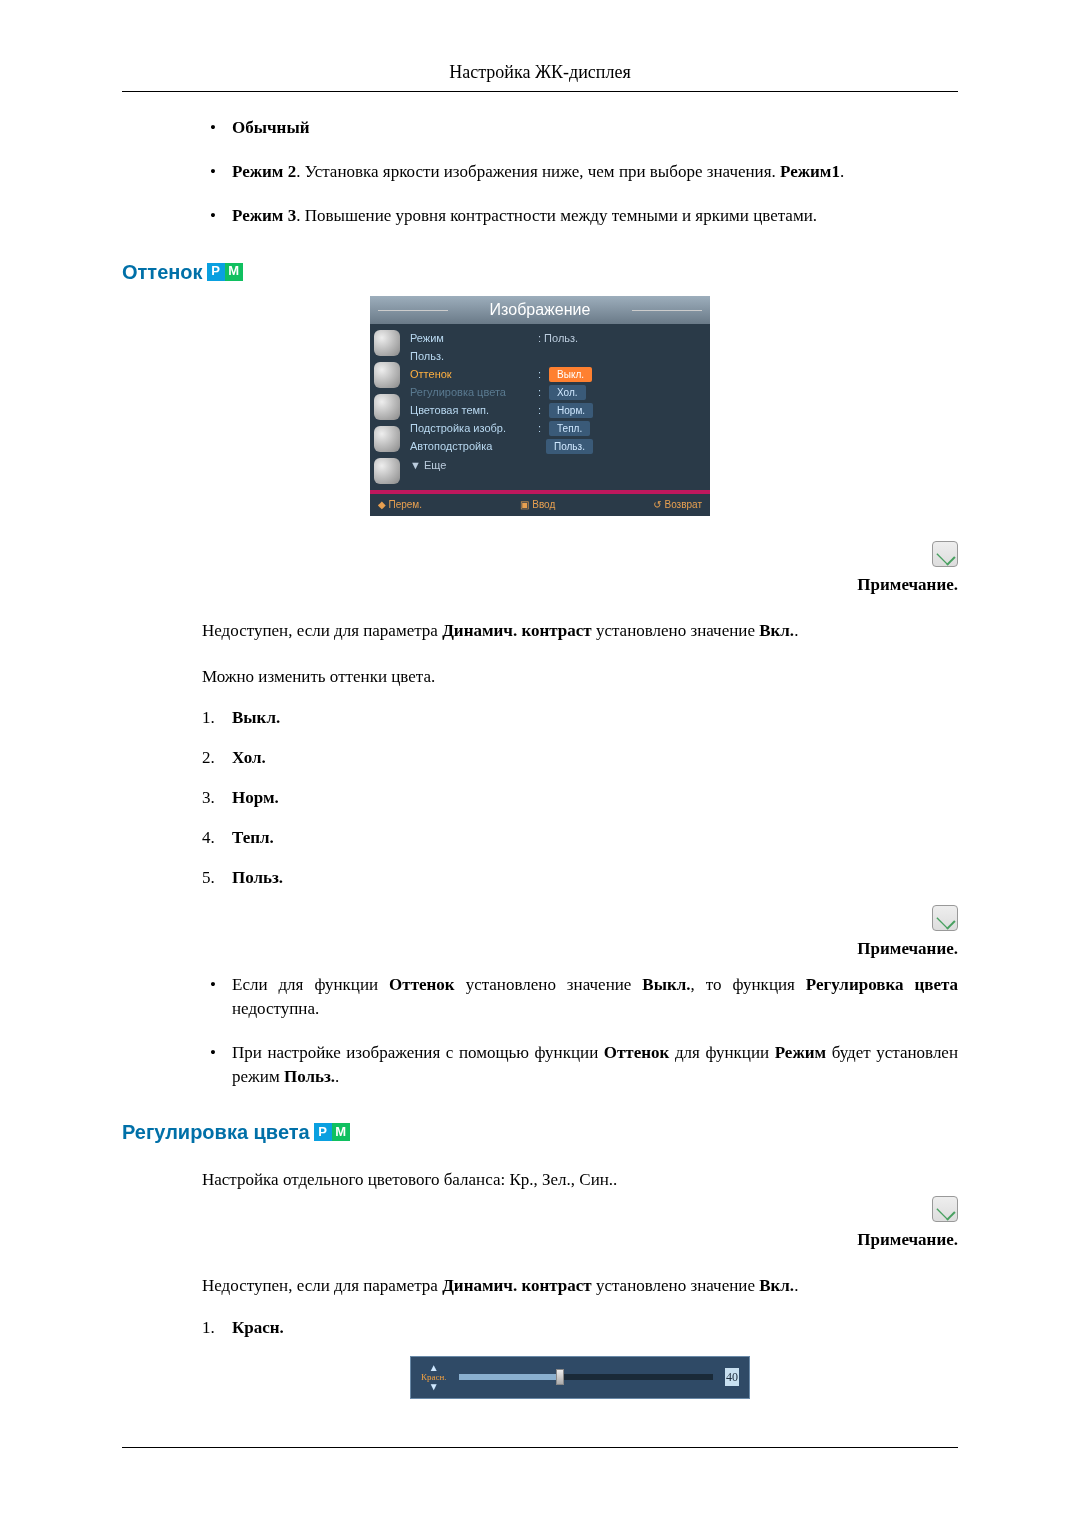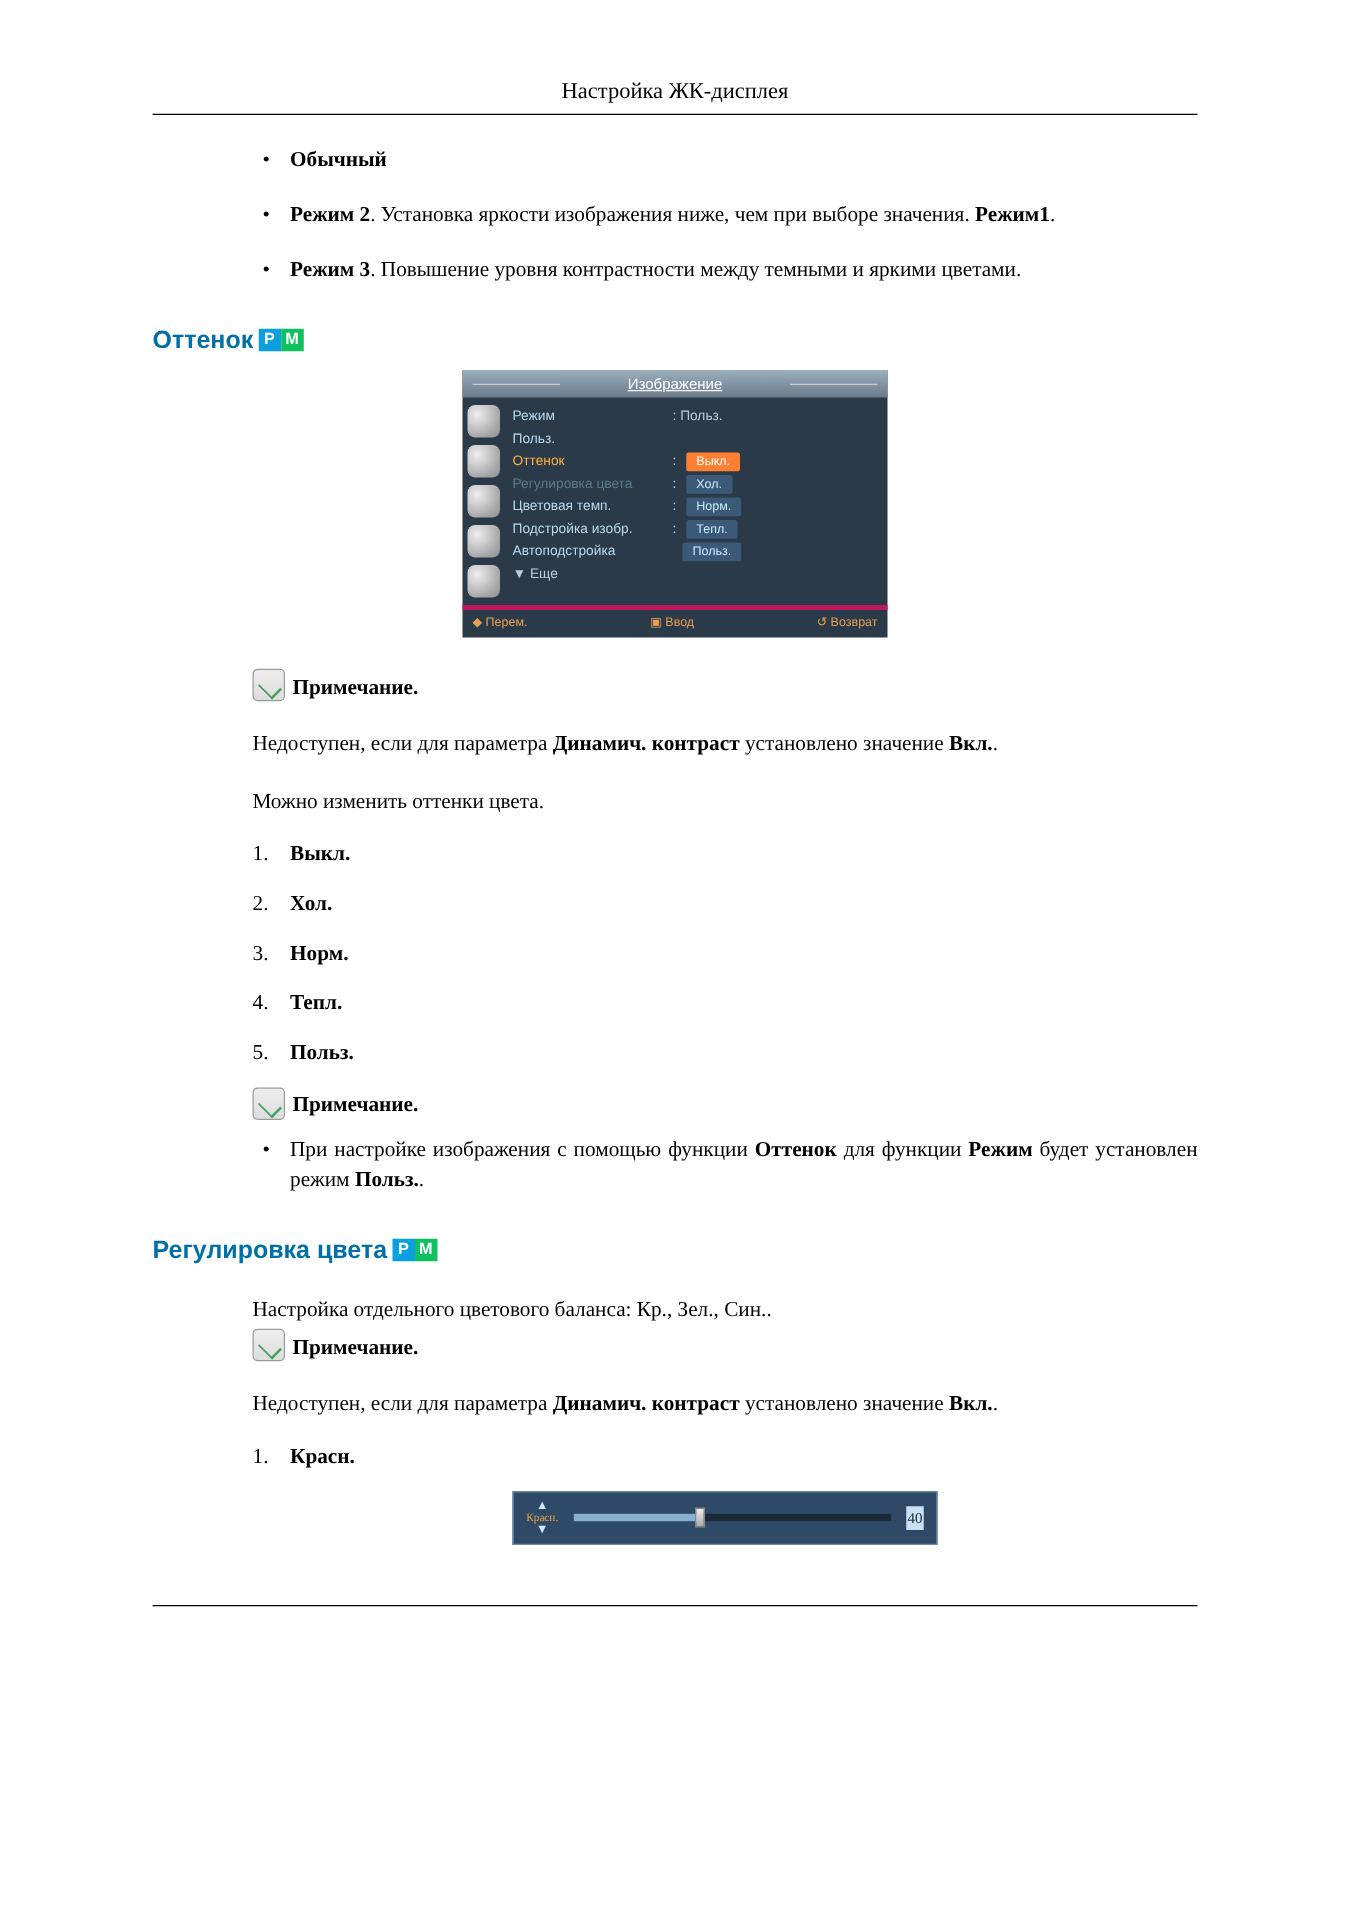--- a/index.html
+++ b/index.html
@@ -71,23 +71,22 @@
     font-family: Arial, sans-serif;
     font-size: 11px;
     color: #b8d8f0;
     position: relative;
   }
   .osd-topbar {
     background: linear-gradient(#9daebc, #6a7a88);
     padding: 3px 0;
     text-align: center;
     color: #fff;
-    font-size: 12px;
-    position: relative;
-    text-decoration: underline;
+    font-size: 16px;
+    position: relative;
   }
   .osd-topbar::before, .osd-topbar::after {
     content:"";
     position:absolute;
     top:50%;
     width:70px;
     border-top:1px solid #ccc;
   }
   .osd-topbar::before { left:8px; }
   .osd-topbar::after  { right:8px; }
@@ -127,20 +126,21 @@
     padding: 4px 8px;
     font-size: 10px;
     border-top: 4px solid #be185d;
     color: #e8a050;
   }
   .note-row {
     display: flex;
     align-items: flex-end;
     gap: 6px;
     margin: 12px 0 12px 0;
+    flex-direction: column;
   }
   .note-icon {
     width: 26px; height: 26px;
     border: 1px solid #999;
     border-radius: 4px;
     background: linear-gradient(#eee,#ddd);
     position: relative;
   }
   .note-icon::after{
     content:"";
@@ -296,20 +296,23 @@
     <li><b>Норм.</b></li>
     <li><b>Тепл.</b></li>
     <li><b>Польз.</b></li>
   </ol>
 
   <div class="note-row">
     <span class="note-icon"></span>
     <span class="note-label">Примечание.</span>
   </div>
   <ul class="bullets">
+    <li>
+      <span>Если для функции </span><b>Оттенок</b><span> установлено значение </span><b>Выкл.</b><span>, то функция </span><b>Регулировка цвета</b><span> недоступна.</span>
+    </li>
     <li>
       <span>При настройке изображения с помощью функции </span><b>Оттенок</b><span> для функции </span><b>Режим</b><span> будет установлен режим </span><b>Польз.</b><span>.</span>
     </li>
   </ul>
 </div>
 
 <div class="heading1">
   <span>Регулировка цвета</span>
   <span class="badge-group">
     <span class="badge p">P</span>

